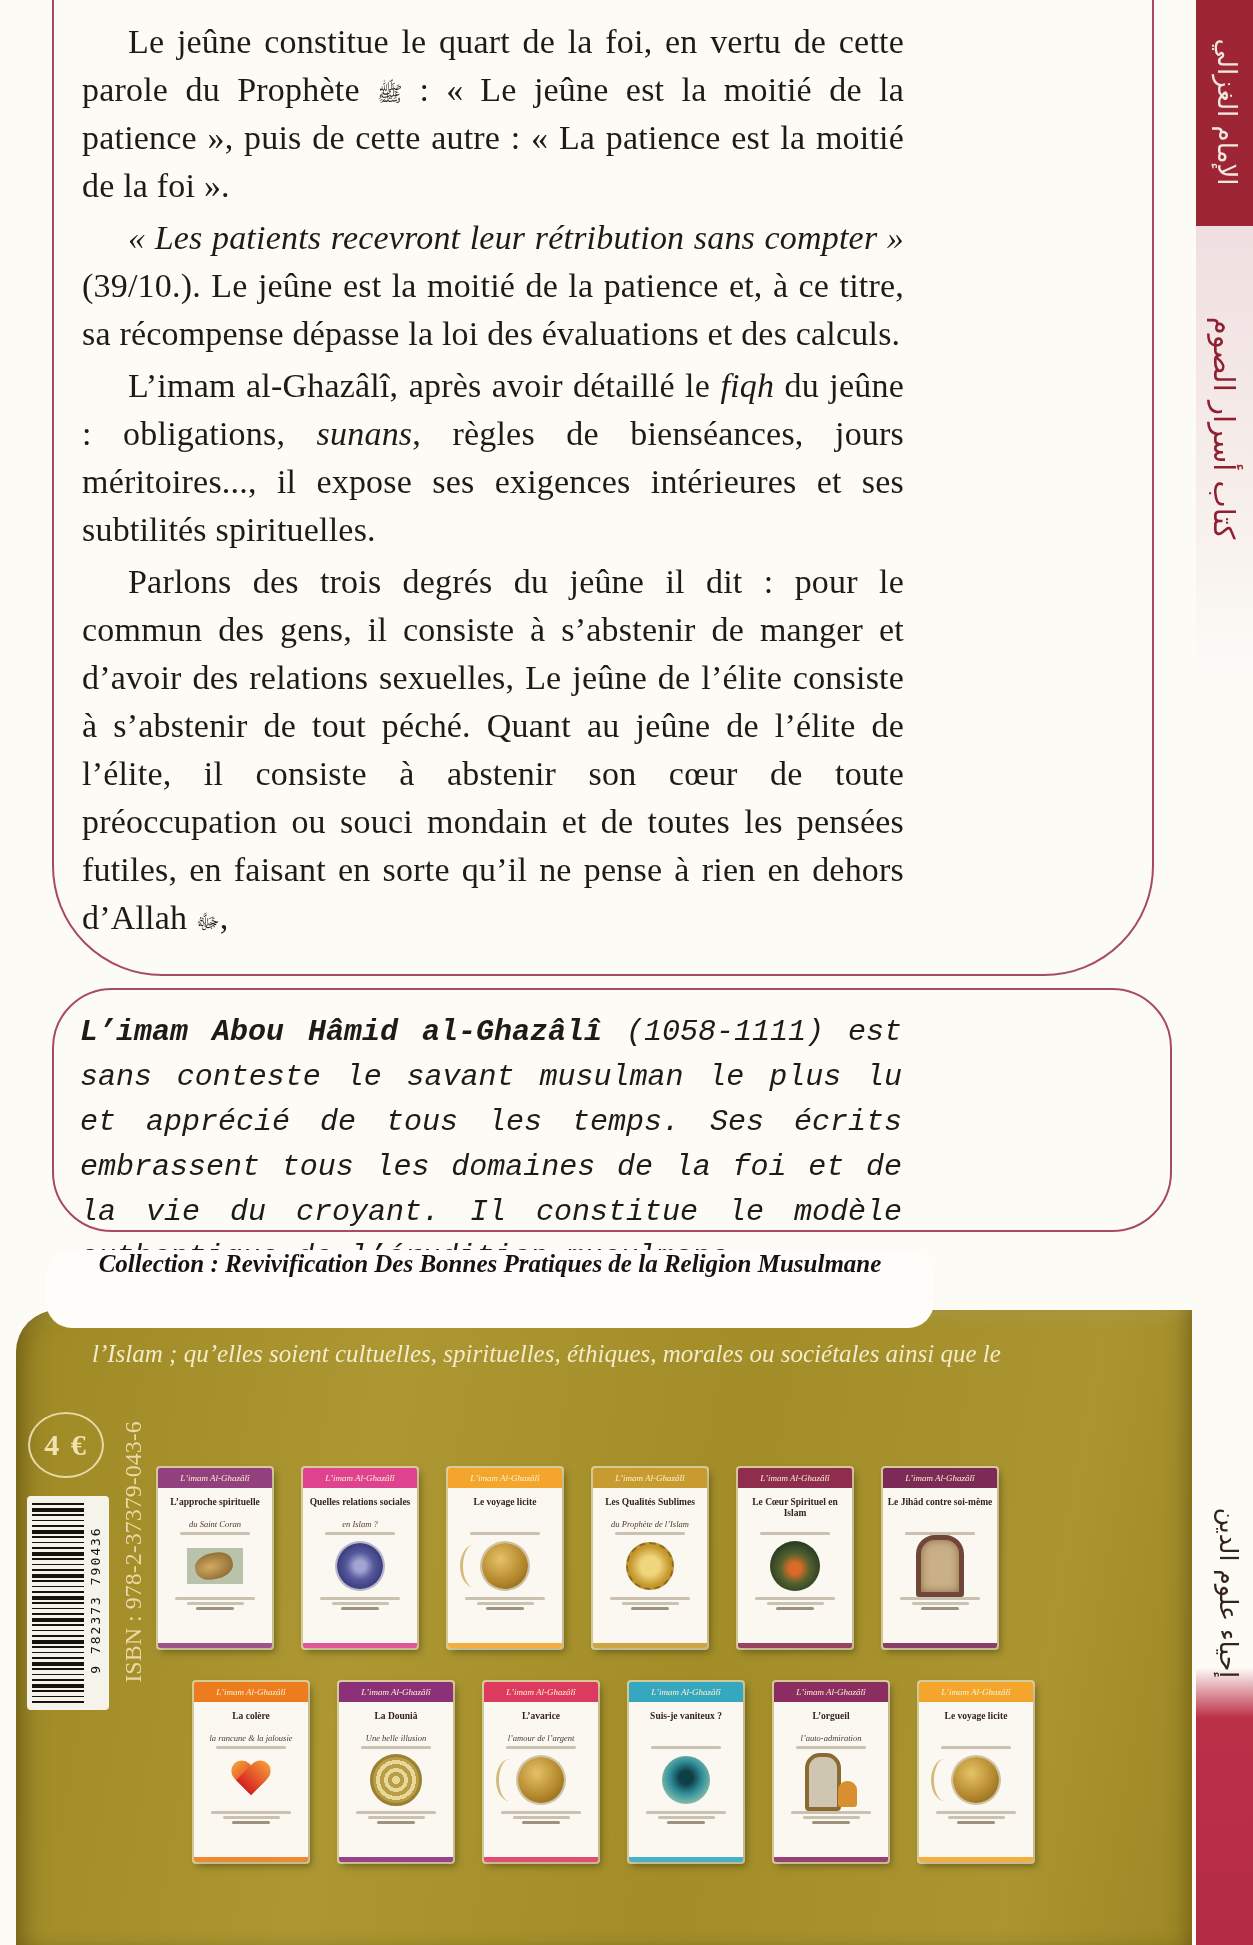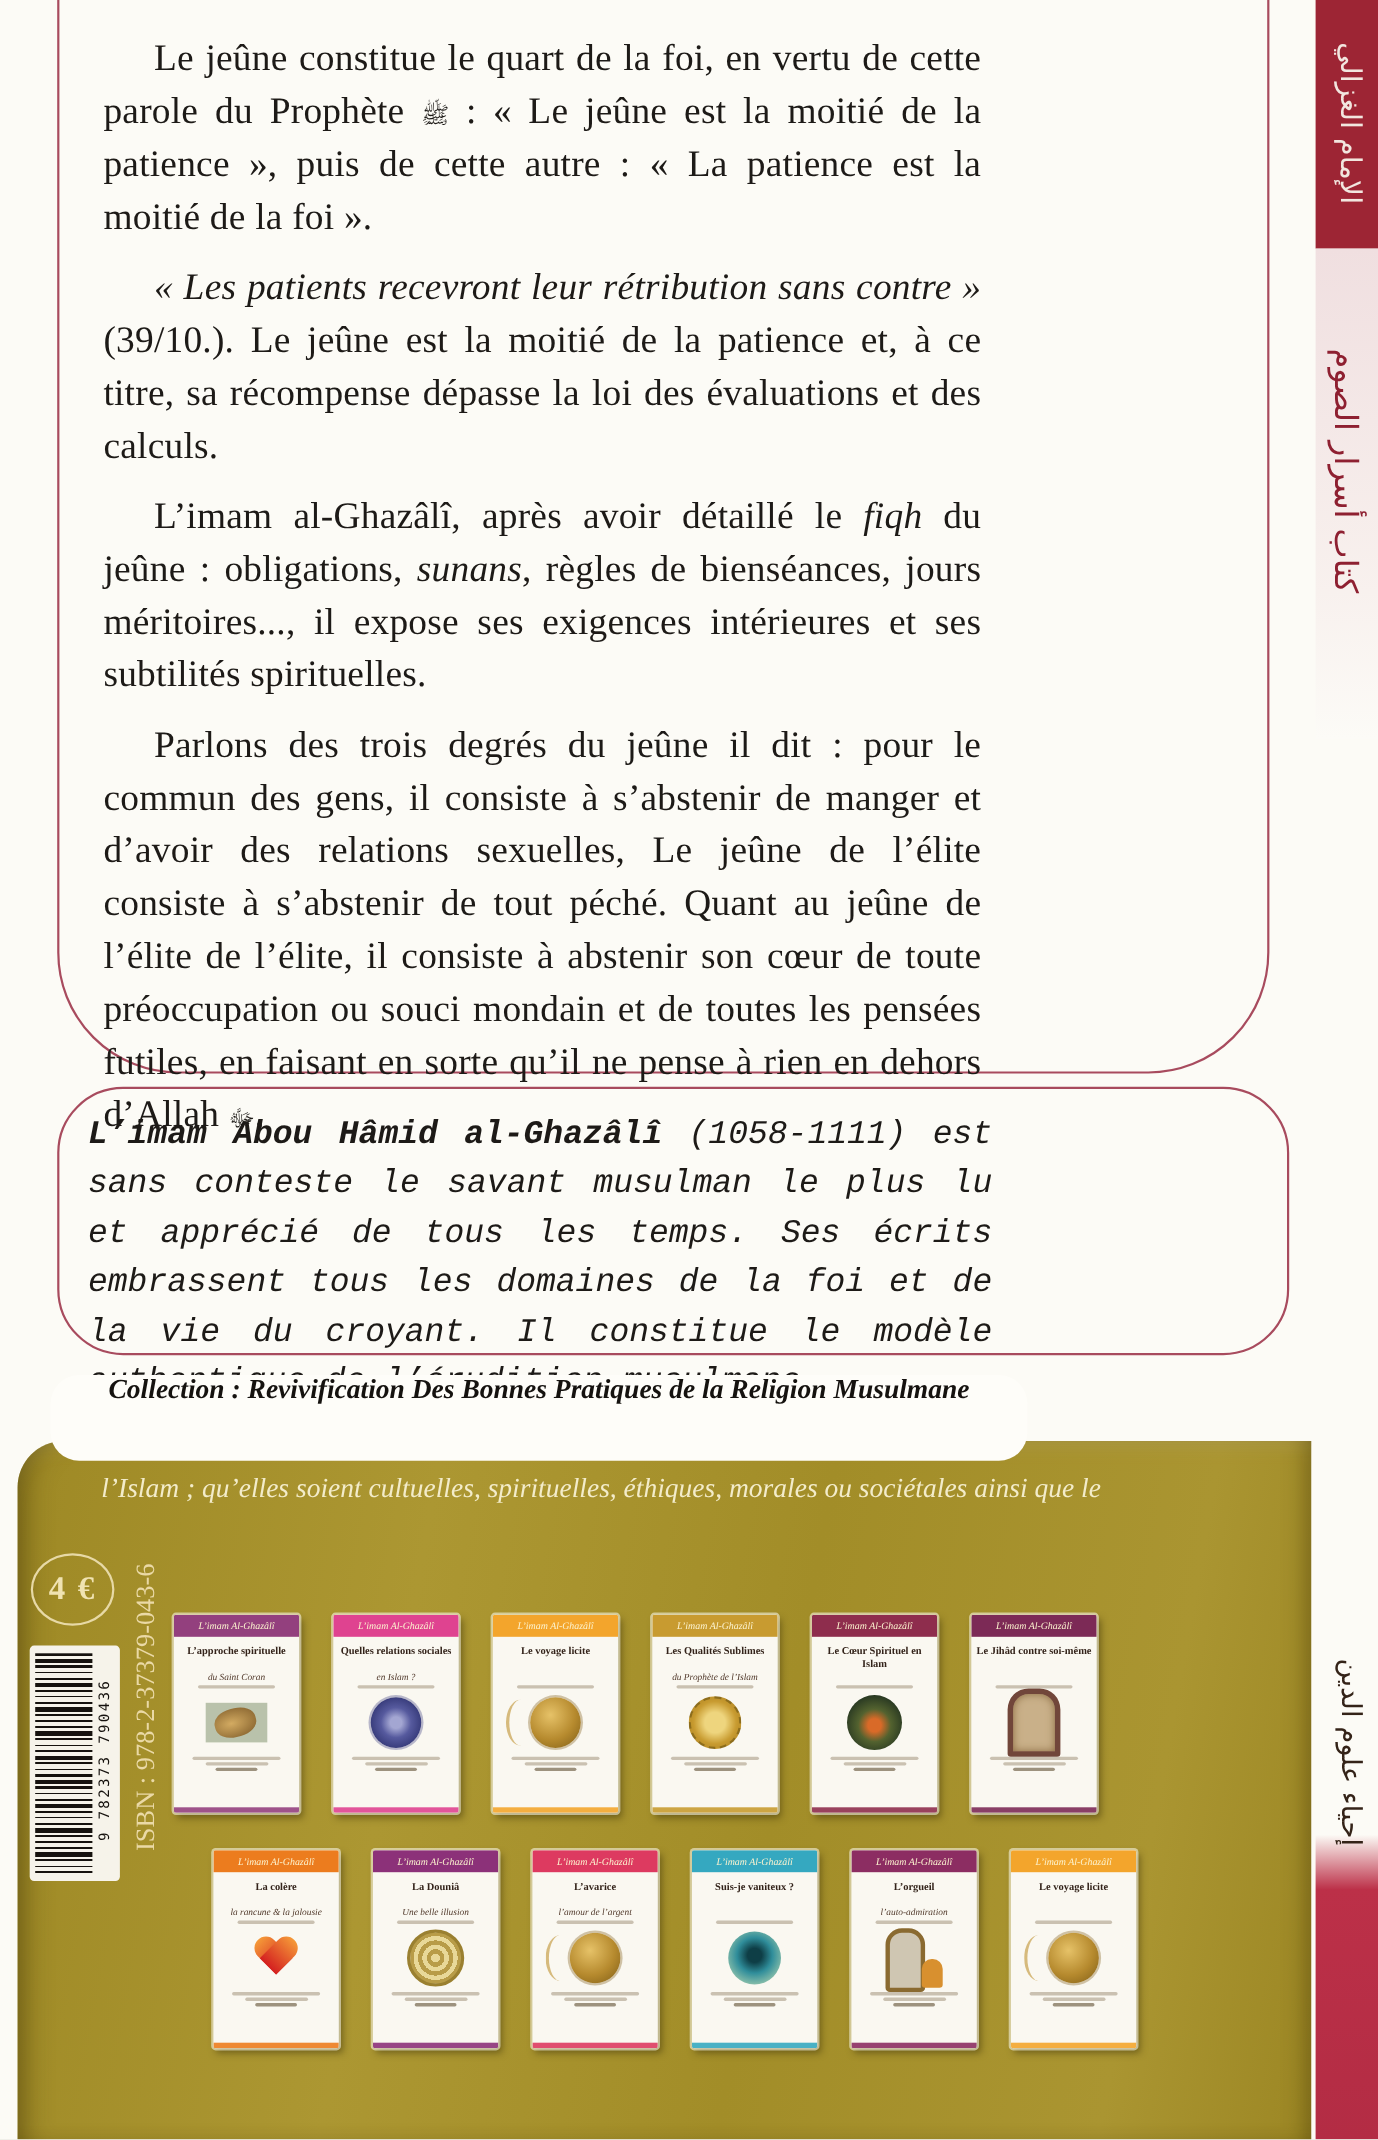--- a/index.html
+++ b/index.html
@@ -7,21 +7,21 @@
         font-family:"Liberation Serif", serif;color:#1d1a17;}
 
   
   .frame{position:absolute;border:2px solid #a84b5e;background:transparent;}
   #frame-main{left:52px;top:-110px;width:1098px;height:1082px;border-radius:110px;}
   #frame-bio{left:52px;top:988px;width:1116px;height:240px;border-radius:60px;}
 
   
   #main-text{position:absolute;left:78px;top:14px;width:830px;font-size:34px;line-height:48px;
              text-align:justify;letter-spacing:.2px;}
-  .para{text-indent:46px;margin:16px;}
+  .para{text-indent:46px;margin:4px;}
   .s-italic{font-style:italic;}
   .s-bold-italic{font-style:italic;font-weight:bold;}
   .s-italic-caps{font-style:italic;}
   .s-symbol{font-family:"DejaVu Sans", sans-serif;font-size:.62em;line-height:1;}
 
   
   #bio-text{position:absolute;left:80px;top:1010px;width:822px;font-size:30px;line-height:45px;
             text-align:justify;font-family:Liberation Mono, monospace;}
   .bio-para{margin:0;font-style:italic;}
 
@@ -123,21 +123,21 @@
 </head>
 <body>
 
 <div id="page">
 
   <div class="frame" id="frame-main"></div>
   <div class="frame" id="frame-bio"></div>
 
   <div id="main-text">
       <div class="para"><span>Le jeûne constitue le quart de la foi, en vertu de cette parole du Prophète </span><span class="s-symbol">ﷺ</span><span> : « Le jeûne est la moitié de la patience », puis de cette autre : « La patience est la moitié de la foi ».</span></div>
-      <div class="para"><span class="s-italic">« Les patients recevront leur rétribution sans contre »</span><span> (39/10.). Le jeûne est la moitié de la patience et, à ce titre, sa récompense dépasse la loi des évaluations et des calculs.</span></div>
+      <div class="para"><span class="s-italic">« Les patients recevront leur rétribution sans compter »</span><span> (39/10.). Le jeûne est la moitié de la patience et, à ce titre, sa récompense dépasse la loi des évaluations et des calculs.</span></div>
       <div class="para"><span>L’imam al-Ghazâlî, après avoir détaillé le </span><span class="s-italic">fiqh</span><span> du jeûne : obligations, </span><span class="s-italic">sunans</span><span>, règles de bienséances, jours méritoires..., il expose ses exigences intérieures et ses subtilités spirituelles.</span></div>
       <div class="para"><span>Parlons des trois degrés du jeûne il dit : pour le commun des gens, il consiste à s’abstenir de manger et d’avoir des relations sexuelles, Le jeûne de l’élite consiste à s’abstenir de tout péché. Quant au jeûne de l’élite de l’élite, il consiste à abstenir son cœur de toute préoccupation ou souci mondain et de toutes les pensées futiles, en faisant en sorte qu’il ne pense à rien en dehors d’Allah </span><span class="s-symbol">ﷻ</span><span>,</span></div>
     </div>
 
   <div id="bio-text">
       <div class="bio-para"><span class="s-bold-italic">L’imam Abou Hâmid al-Ghazâlî </span><span class="s-italic-caps">(1058-1111)</span><span class="s-italic"> est sans conteste le savant musulman le plus lu et apprécié de tous les temps. Ses écrits embrassent tous les domaines de la foi et de la vie du croyant. Il constitue le modèle authentique de l’érudition musulmane.</span></div>
     </div>
 
   <div id="collection-banner">
     <span>Collection : Revivification Des Bonnes Pratiques de la Religion Musulmane</span>

